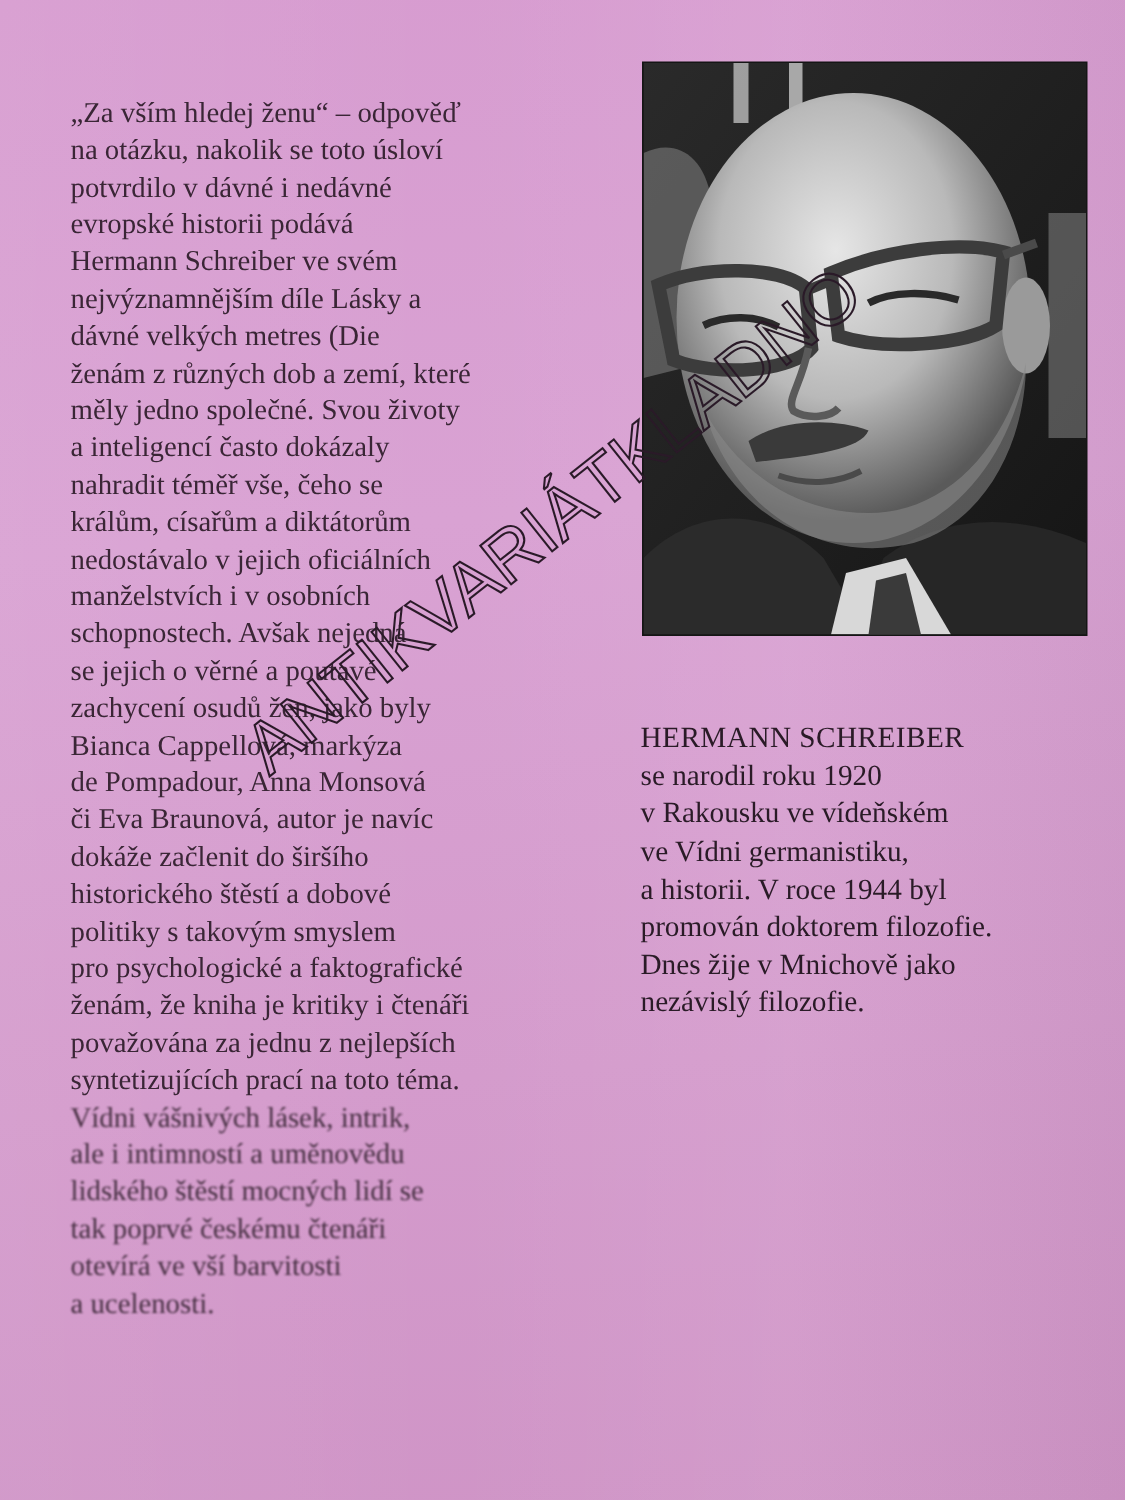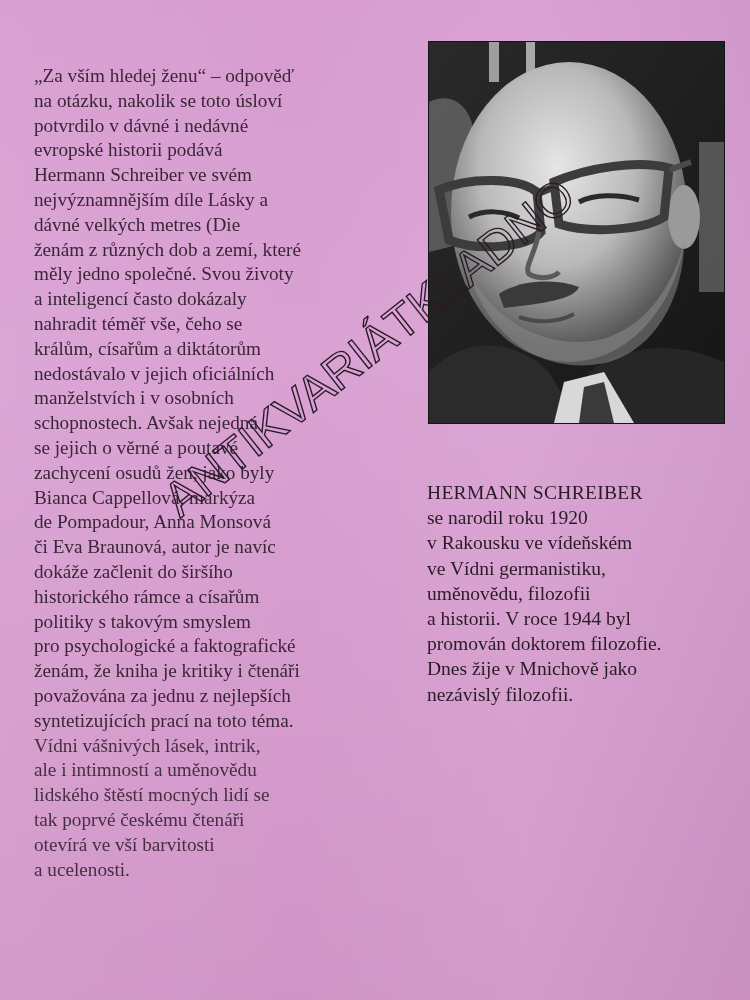--- a/index.html
+++ b/index.html
@@ -14,21 +14,21 @@
     background:
       linear-gradient(90deg, rgba(255,255,255,0.05) 0%, rgba(255,255,255,0) 40%, rgba(255,255,255,0.06) 70%, rgba(0,0,0,0.03) 100%);
     pointer-events: none;
   }
   .blurb {
     position: absolute; left: 34px; top: 64px; width: 400px;
     font-size: 19.2px; line-height: 24.8px;
     color: #3a2636;
     filter: blur(0.35px);
   }
-  .blurb .line { display: block; white-space: nowrap; }
+  .blurb .line { display: block; white-space: nowrap; margin-left: 13px; }
   .blurb .line.soft { filter: blur(0.7px); opacity: 0.92; }
 
   .photo {
     position: absolute; left: 429px; top: 42px; width: 295px; height: 381px;
     background: #1d1d1d; overflow: hidden;
     box-shadow: 0 0 0 1px #151515;
   }
   .photo svg { display: block; width: 100%; height: 100%; }
 
   .bio {
@@ -69,21 +69,21 @@
   <span class="line">králům, císařům a diktátorům</span>
   <span class="line">nedostávalo v jejich oficiálních</span>
   <span class="line">manželstvích i v osobních</span>
   <span class="line">schopnostech. Avšak nejedná</span>
   <span class="line">se jejich o věrné a poutavé</span>
   <span class="line">zachycení osudů žen, jako byly</span>
   <span class="line">Bianca Cappellová, markýza</span>
   <span class="line">de Pompadour, Anna Monsová</span>
   <span class="line">či Eva Braunová, autor je navíc</span>
   <span class="line">dokáže začlenit do širšího</span>
-  <span class="line">historického rámce a císařům</span>
+  <span class="line">historického štěstí a dobové</span>
   <span class="line">politiky s takovým smyslem</span>
   <span class="line">pro psychologické a faktografické</span>
   <span class="line">ženám, že kniha je kritiky i čtenáři</span>
   <span class="line">považována za jednu z nejlepších</span>
   <span class="line">syntetizujících prací na toto téma.</span>
   <span class="line soft">Vídni vášnivých lásek, intrik,</span>
   <span class="line soft">ale i intimností a uměnovědu</span>
   <span class="line soft">lidského štěstí mocných lidí se</span>
   <span class="line soft">tak poprvé českému čtenáři</span>
   <span class="line soft">otevírá ve vší barvitosti</span>
@@ -136,20 +136,19 @@
 
     <path d="M90 275 C110 282 130 280 145 272" stroke="#4a4a4a" stroke-width="4" fill="none"></path>
   </svg>
 </div>
 
 <div class="bio">
   <span class="line name">HERMANN SCHREIBER</span>
   <span class="line">se narodil roku 1920</span>
   <span class="line">v Rakousku  ve vídeňském</span>
   <span class="line">ve Vídni germanistiku,</span>
-  <span class="line">uměnovědu, filozofii</span>
   <span class="line">a historii. V roce 1944 byl</span>
   <span class="line">promován doktorem filozofie.</span>
   <span class="line">Dnes žije v Mnichově jako</span>
-  <span class="line">nezávislý filozofii.</span>
+  <span class="line">nezávislý filozofie.</span>
 </div>
 
 <div class="watermark">ANTIKVARIÁTKLADNO</div>
 
 </body></html>

